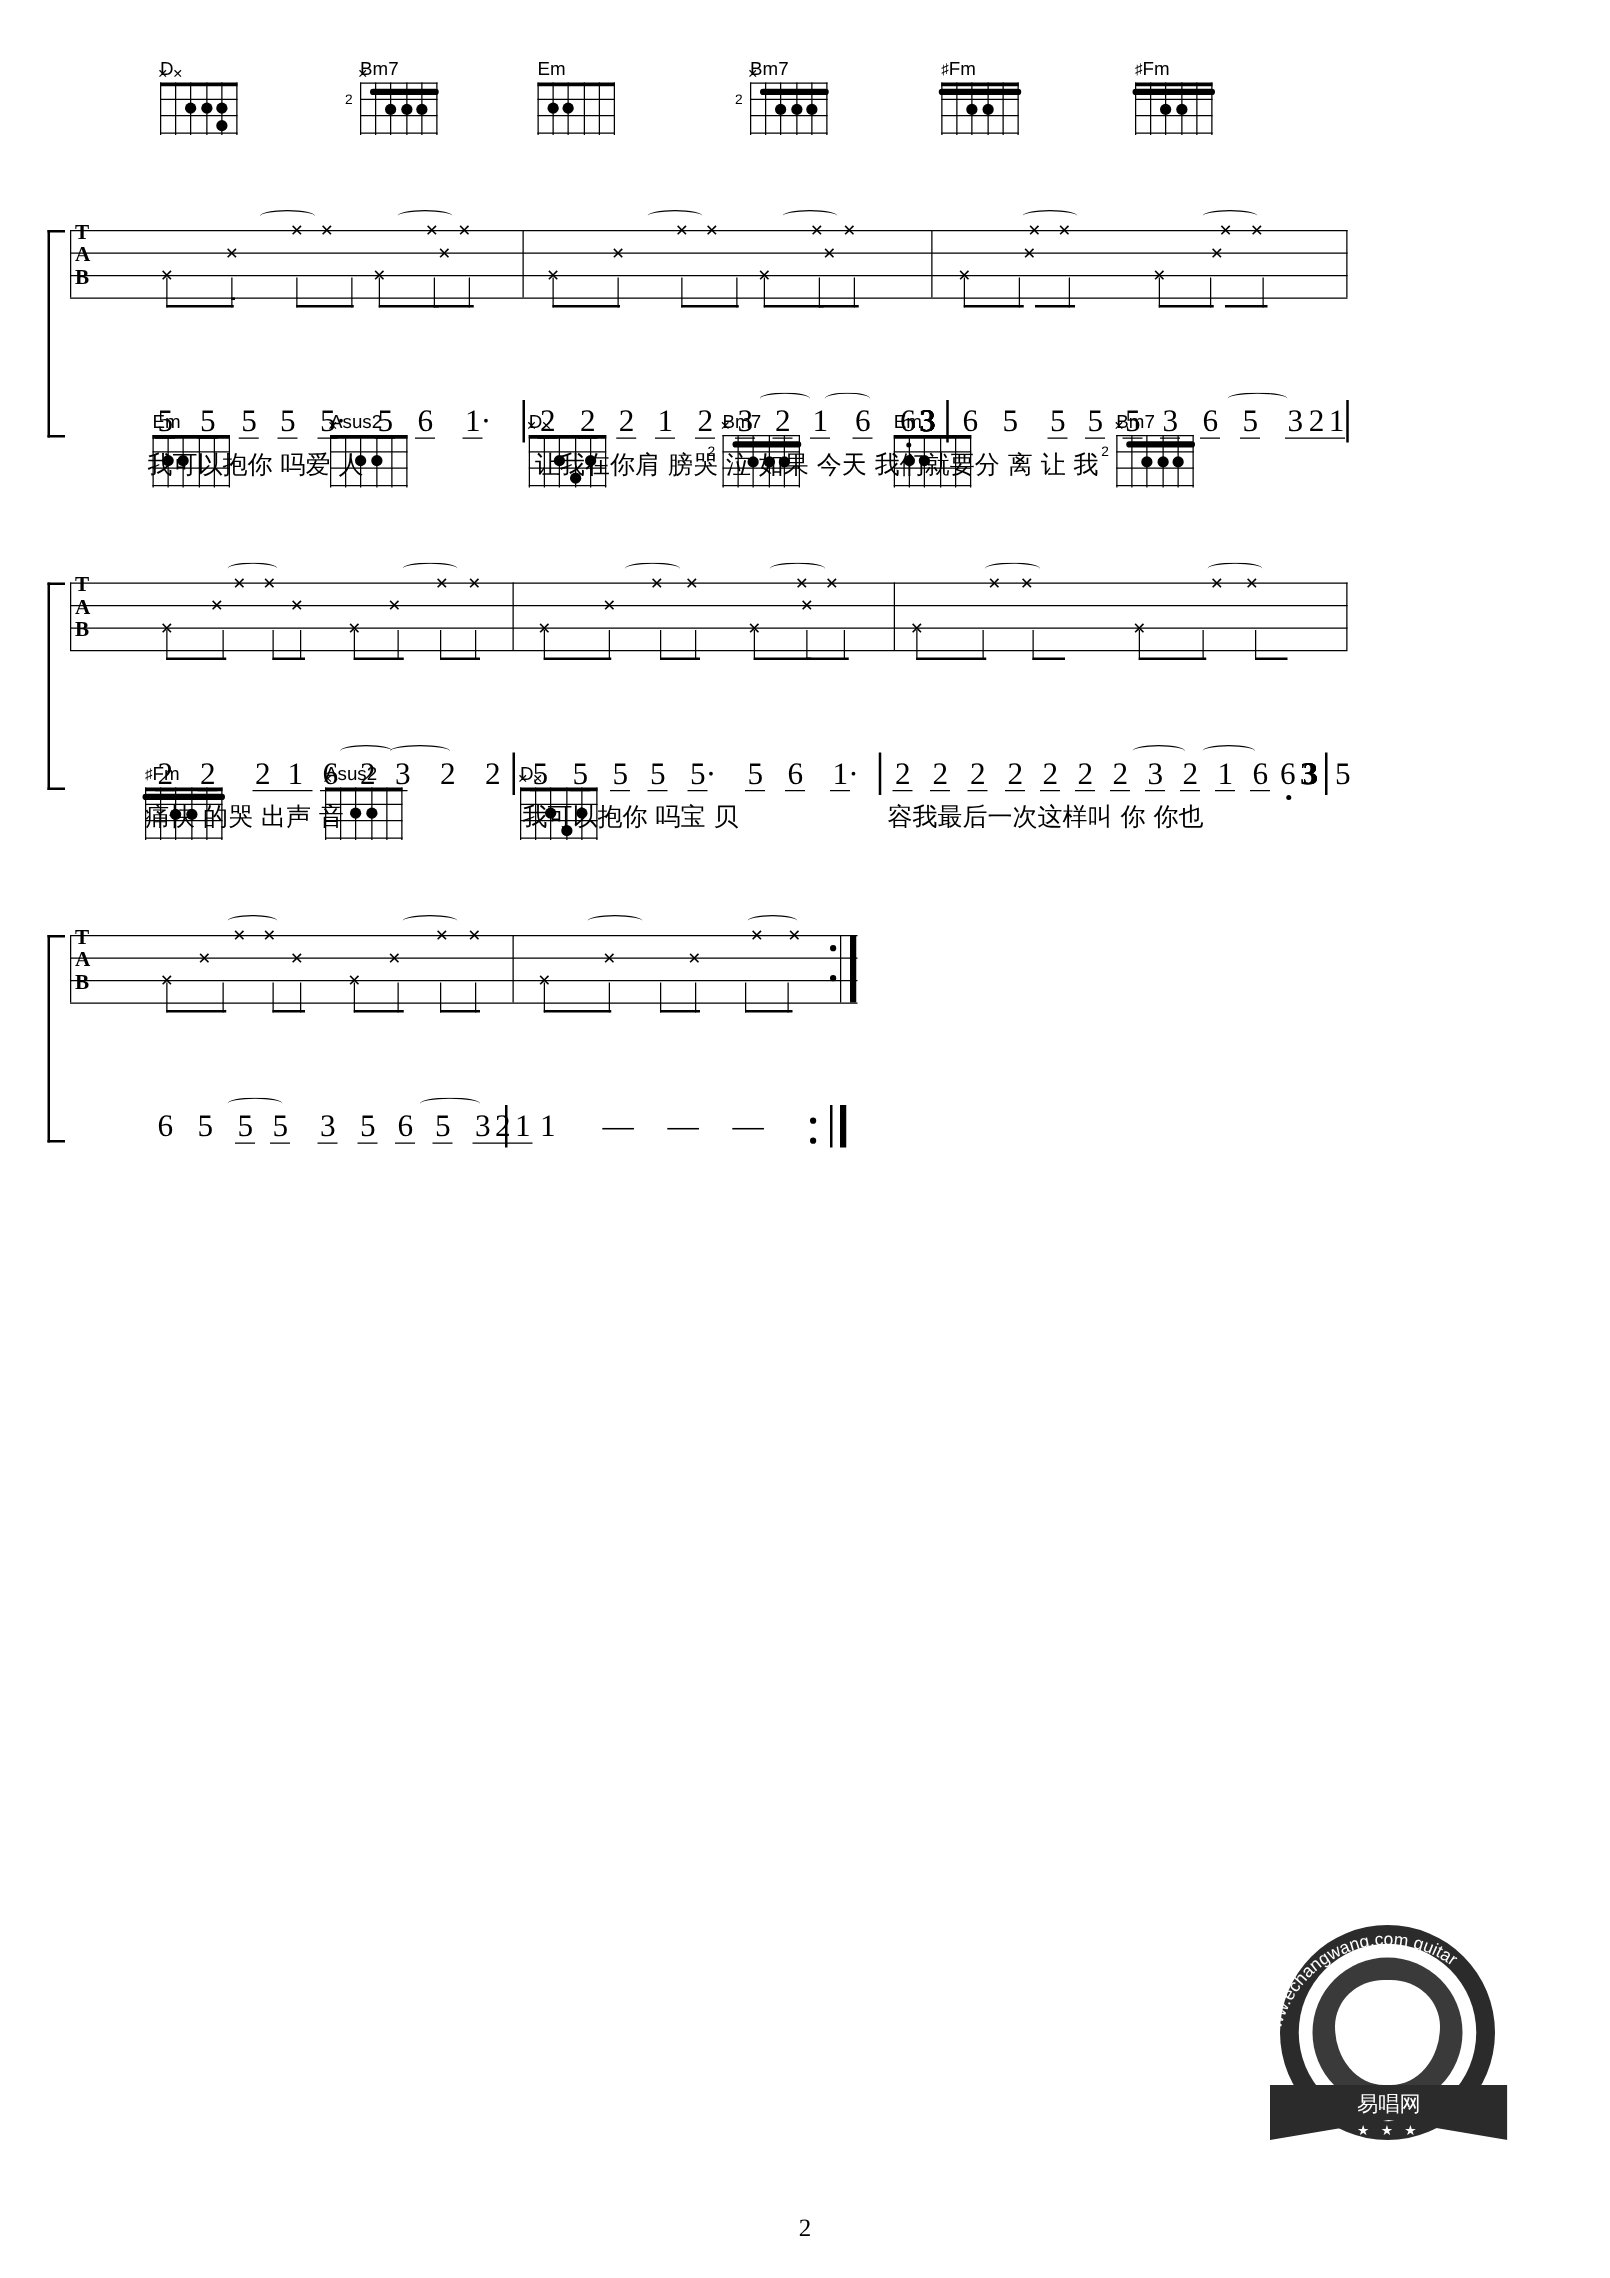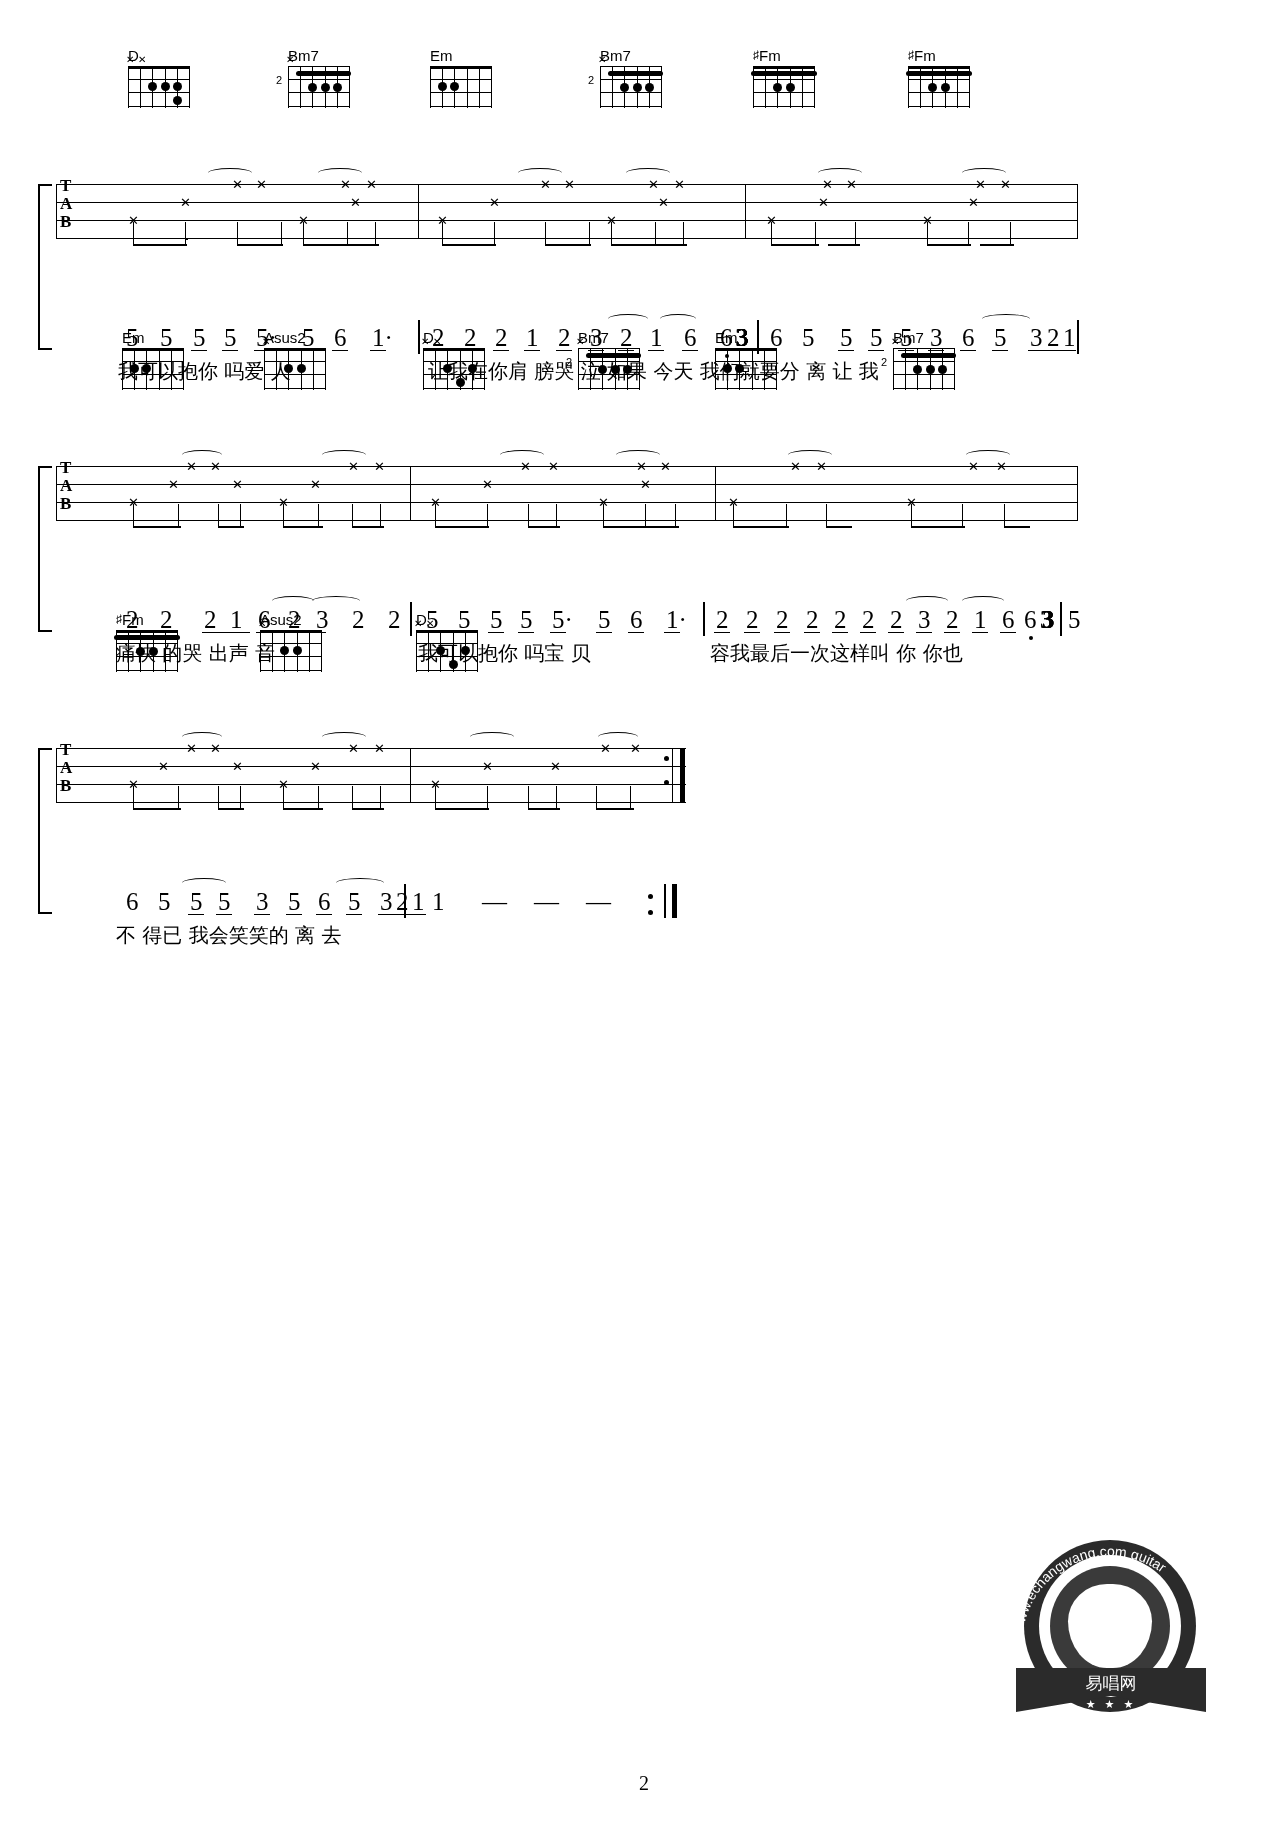--- a/index.html
+++ b/index.html
@@ -796,23 +796,20 @@
       <span class="n" style="left:432px;">1</span>
       <span class="dash" style="left:482px;">—</span>
       <span class="dash" style="left:534px;">—</span>
       <span class="dash" style="left:586px;">—</span>
       <div class="repeatdot" style="left:648px;top:6px;"></div>
       <div class="repeatdot" style="left:648px;top:22px;"></div>
       <div class="vbar" style="left:664px;top:-4px;height:34px;"></div>
       <div class="vbar" style="left:672px;top:-4px;height:34px;width:5px;"></div>
     </div>
 
-    <div class="lyricline">
-      <span class="ly" style="left:116px;">不 得已  我会笑笑的 离  去</span>
-    </div>
   </div>
 
   <div class="logo">
     <div class="circle"></div>
     <div class="inner"></div>
     <div class="inner2"></div>
     <div class="pick"></div>
     <svg class="curvetxt" viewBox="0 0 210 172">
       <defs>
         <path id="arcpath" d="M 16,104 A 88,88 0 1 1 192,104" fill="none"></path>

